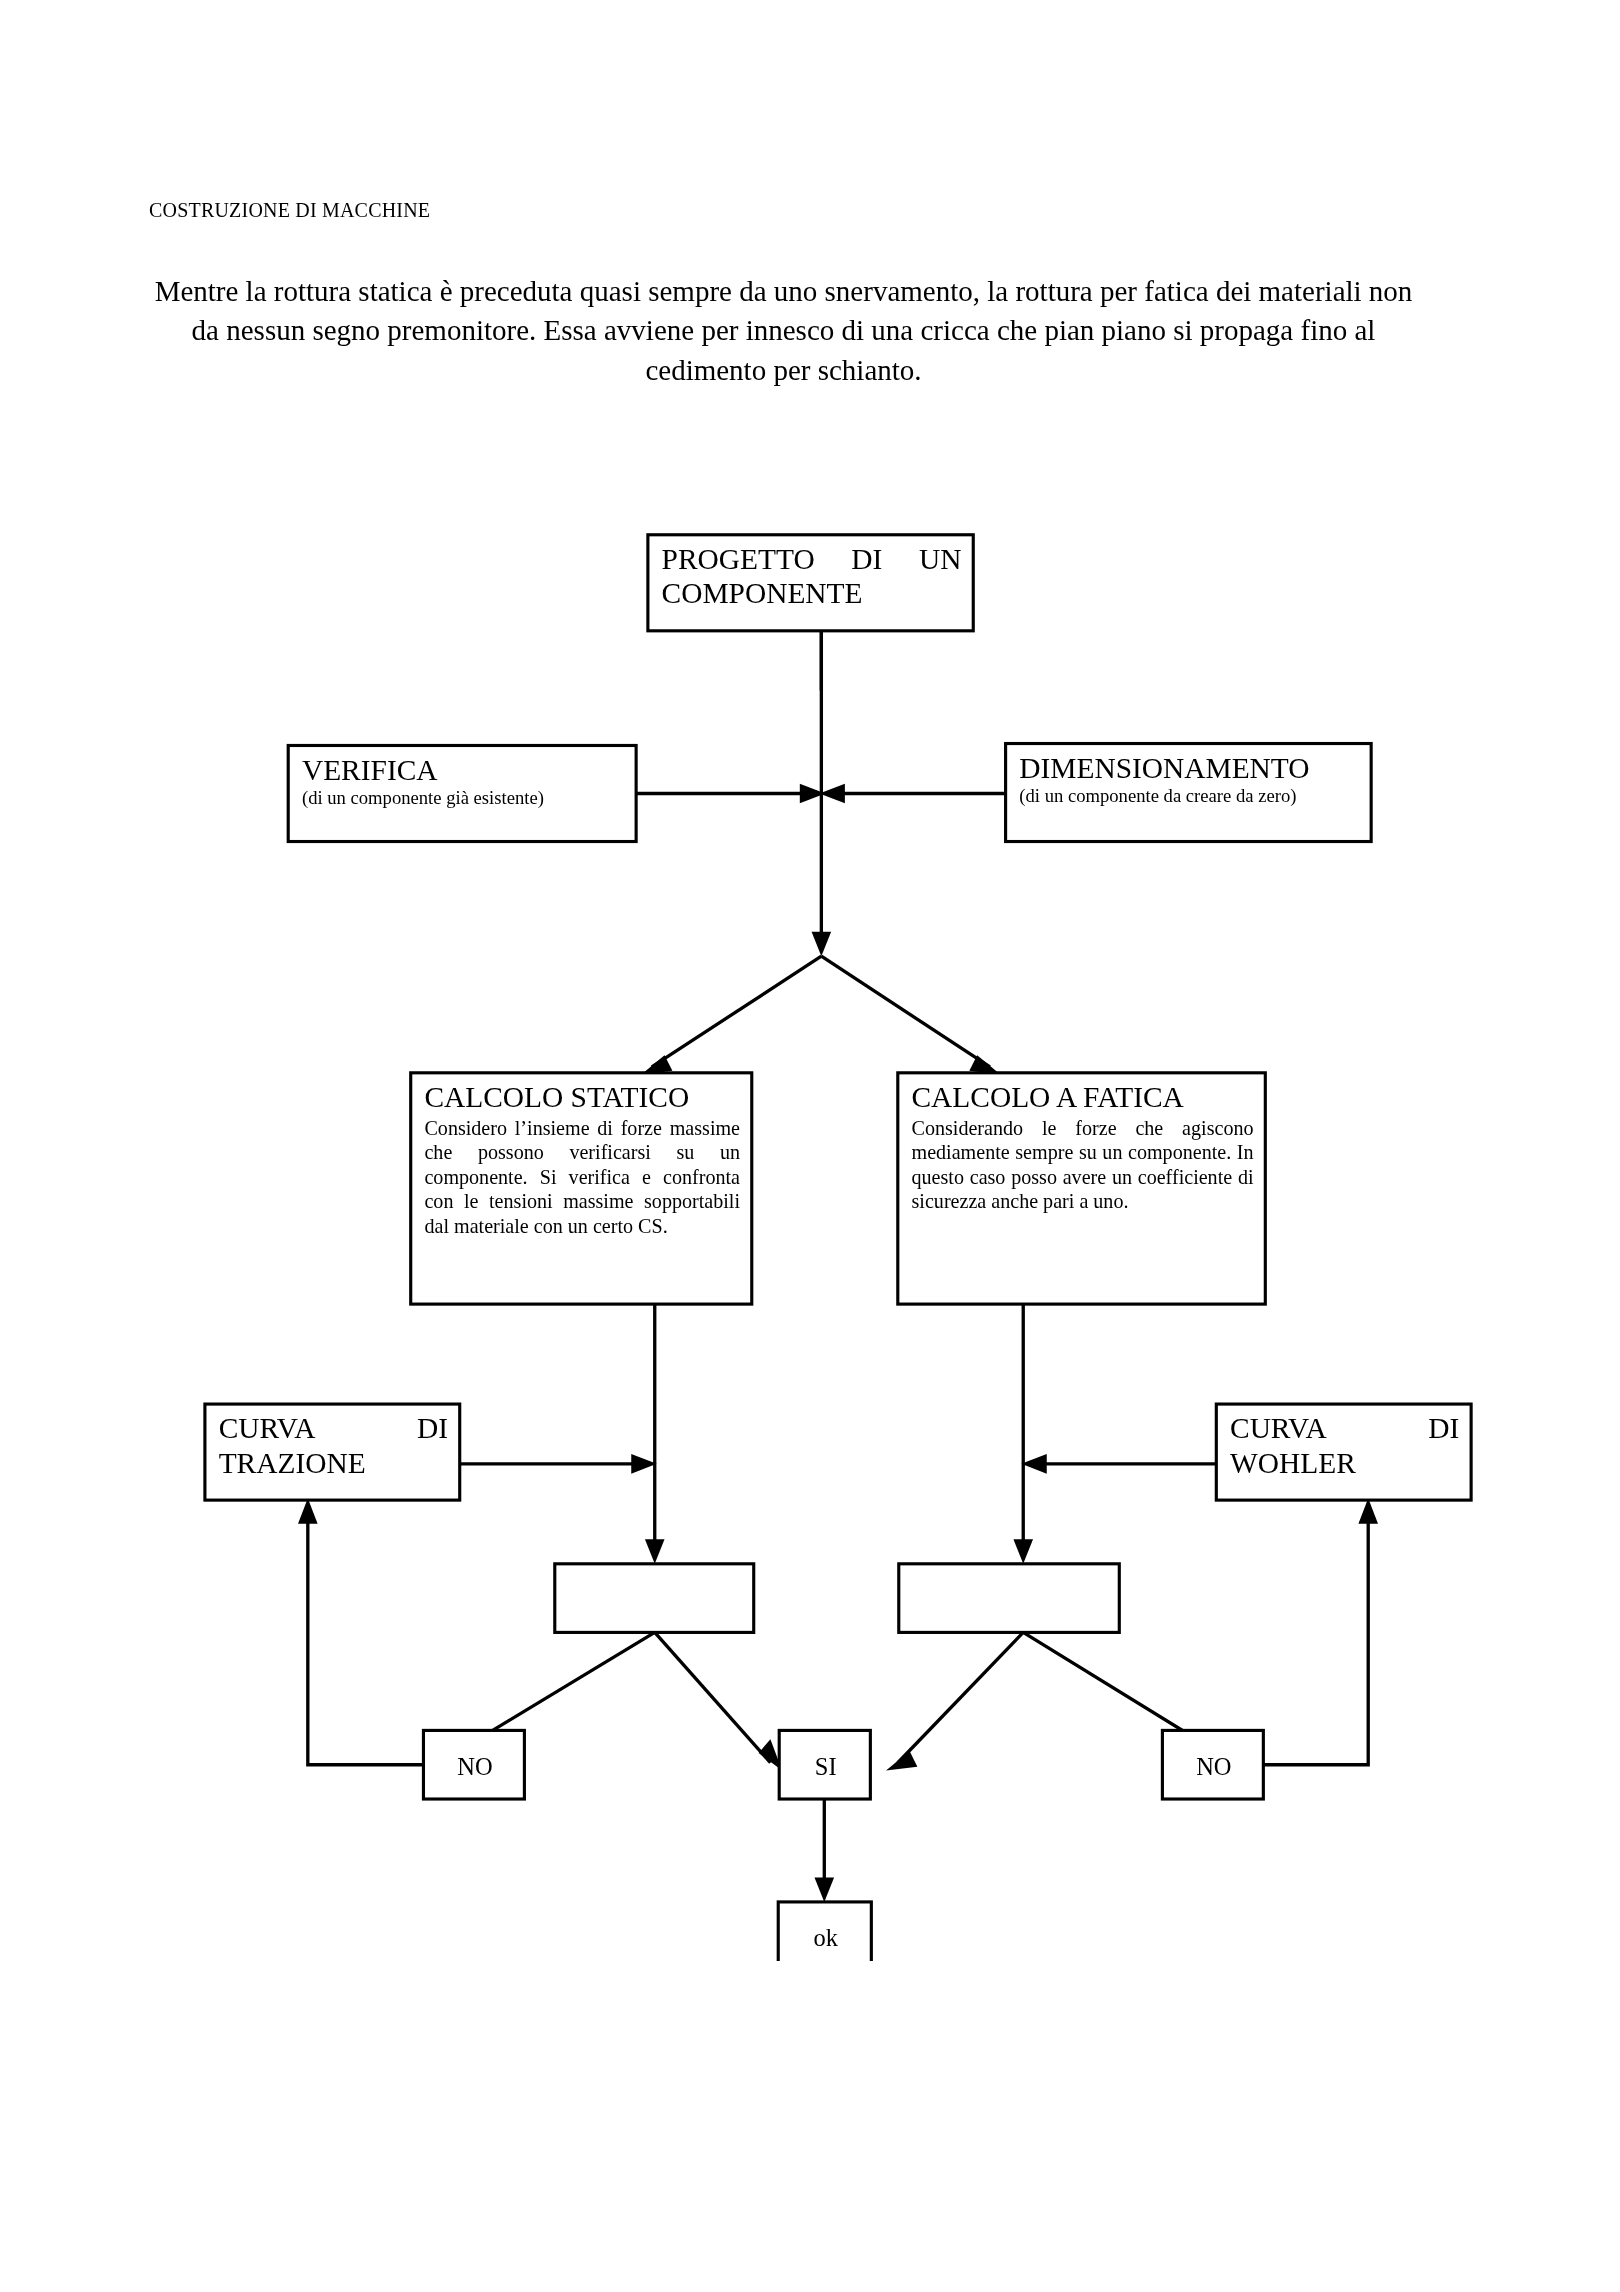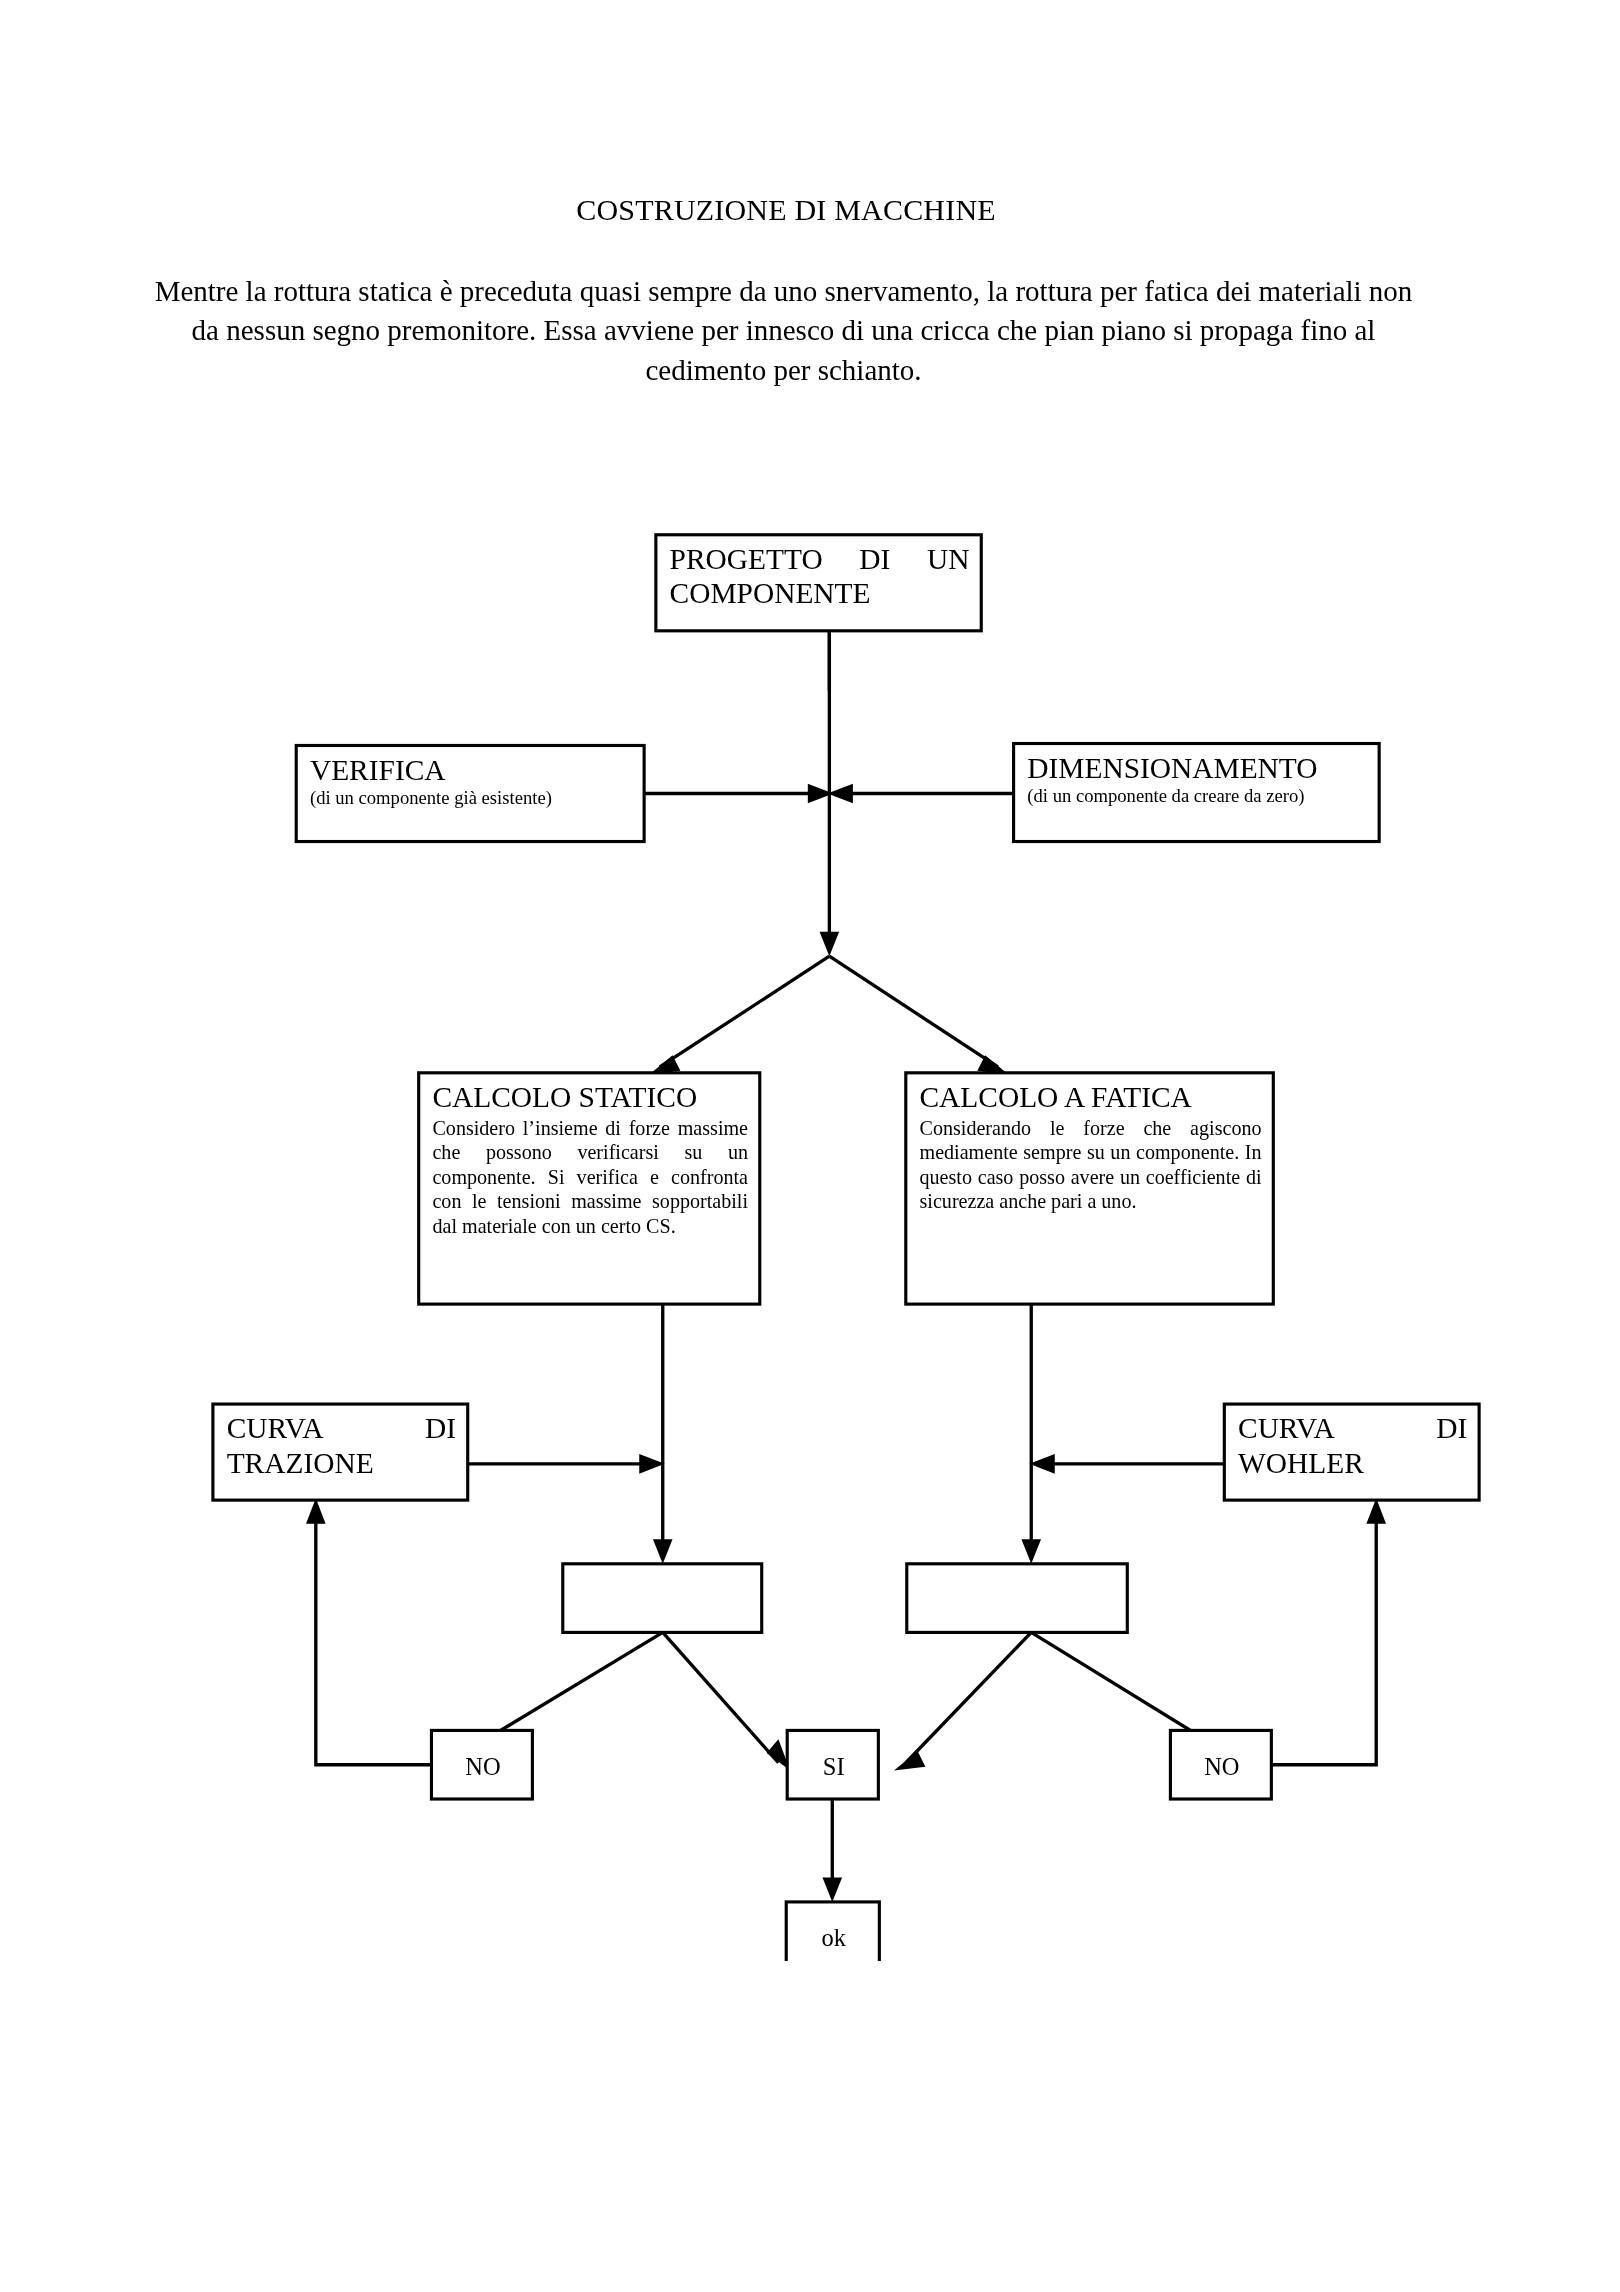--- a/index.html
+++ b/index.html
@@ -20,42 +20,41 @@
     left: 0; top: 0;
     width: 1620px;
     height: 2293px;
   }
   .text-block {
     position: absolute;
     left: 149px;
     width: 1274px;
   }
   #doc-title {
-    top: 191px;
-    font-size: 30px;
+    top: 198px;
+    font-size: 20px;
     line-height: 1.25;
     letter-spacing: 0.2px;
-    text-align: center;
   }
   #intro-paragraph {
     top: 272px;
     width: 1269px;
     font-size: 29px;
     line-height: 1.36;
     text-align: center;
   }
   #section-heading {
     top: 420px;
     font-size: 29px;
     line-height: 1.25;
     letter-spacing: 0.2px;
   }
   #flow-diagram {
     position: absolute;
-    left: 12px;
+    left: 4px;
     top: 510px;
     width: 1600px;
     height: 1451px;
   }
   svg { display: block; }
   .box-rect {
     fill: #ffffff;
     stroke: #000000;
     stroke-width: 3.2;
   }

